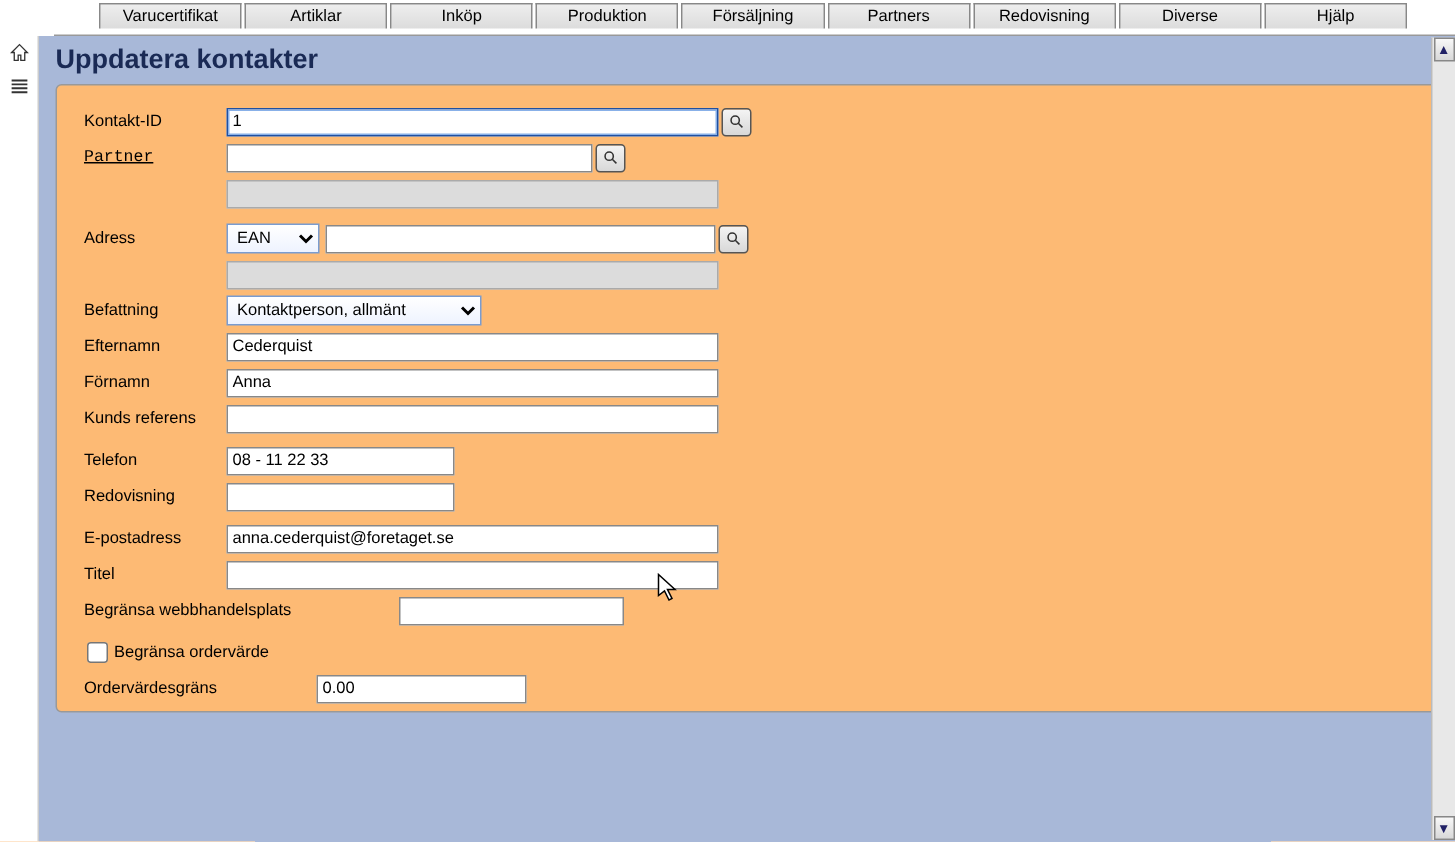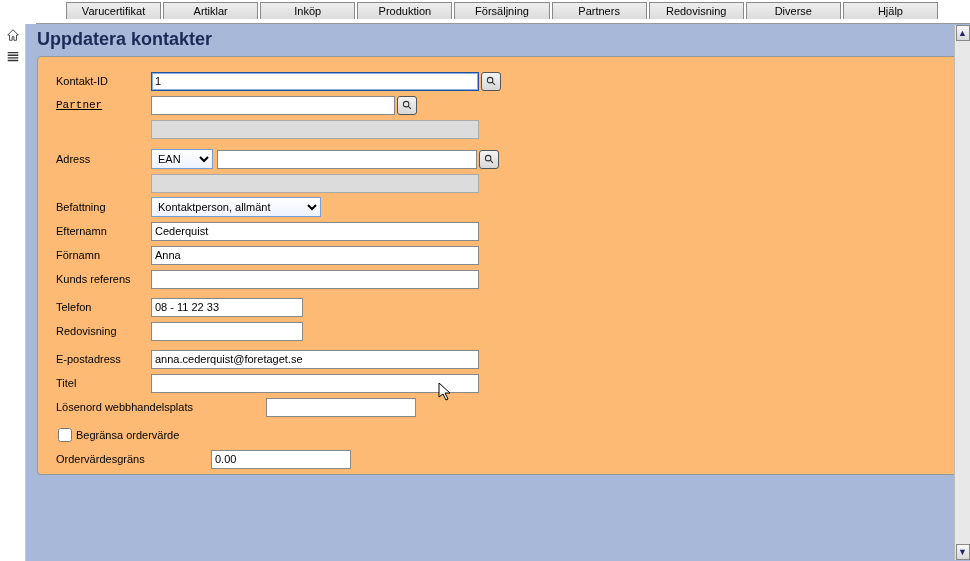--- a/index.html
+++ b/index.html
@@ -270,21 +270,21 @@
       <div class="row" style="margin-top:8px">
         <span class="lbl">E-postadress</span>
         <input type="text" style="width: 328px;" value="anna.cederquist@foretaget.se">
       </div>
       <div class="row">
         <span class="lbl">Titel</span>
         <input type="text" style="width: 328px;" value="">
       </div>
 
       <div class="row">
-        <span class="lbl lbl-wide">Lösenord webbhandelsplats</span>
+        <span class="lbl lbl-wide">Begränsa webbhandelsplats</span>
         <input type="text" style="width: 150px;" value="">
       </div>
 
       <div class="row" style="margin-top:8px">
         <span class="chk-wrap" style="border:none;background:none">
           <input type="checkbox" style="border: 1px solid rgb(119, 119, 119);">
           <span>Begränsa ordervärde</span>
         </span>
       </div>
       <div class="row">

